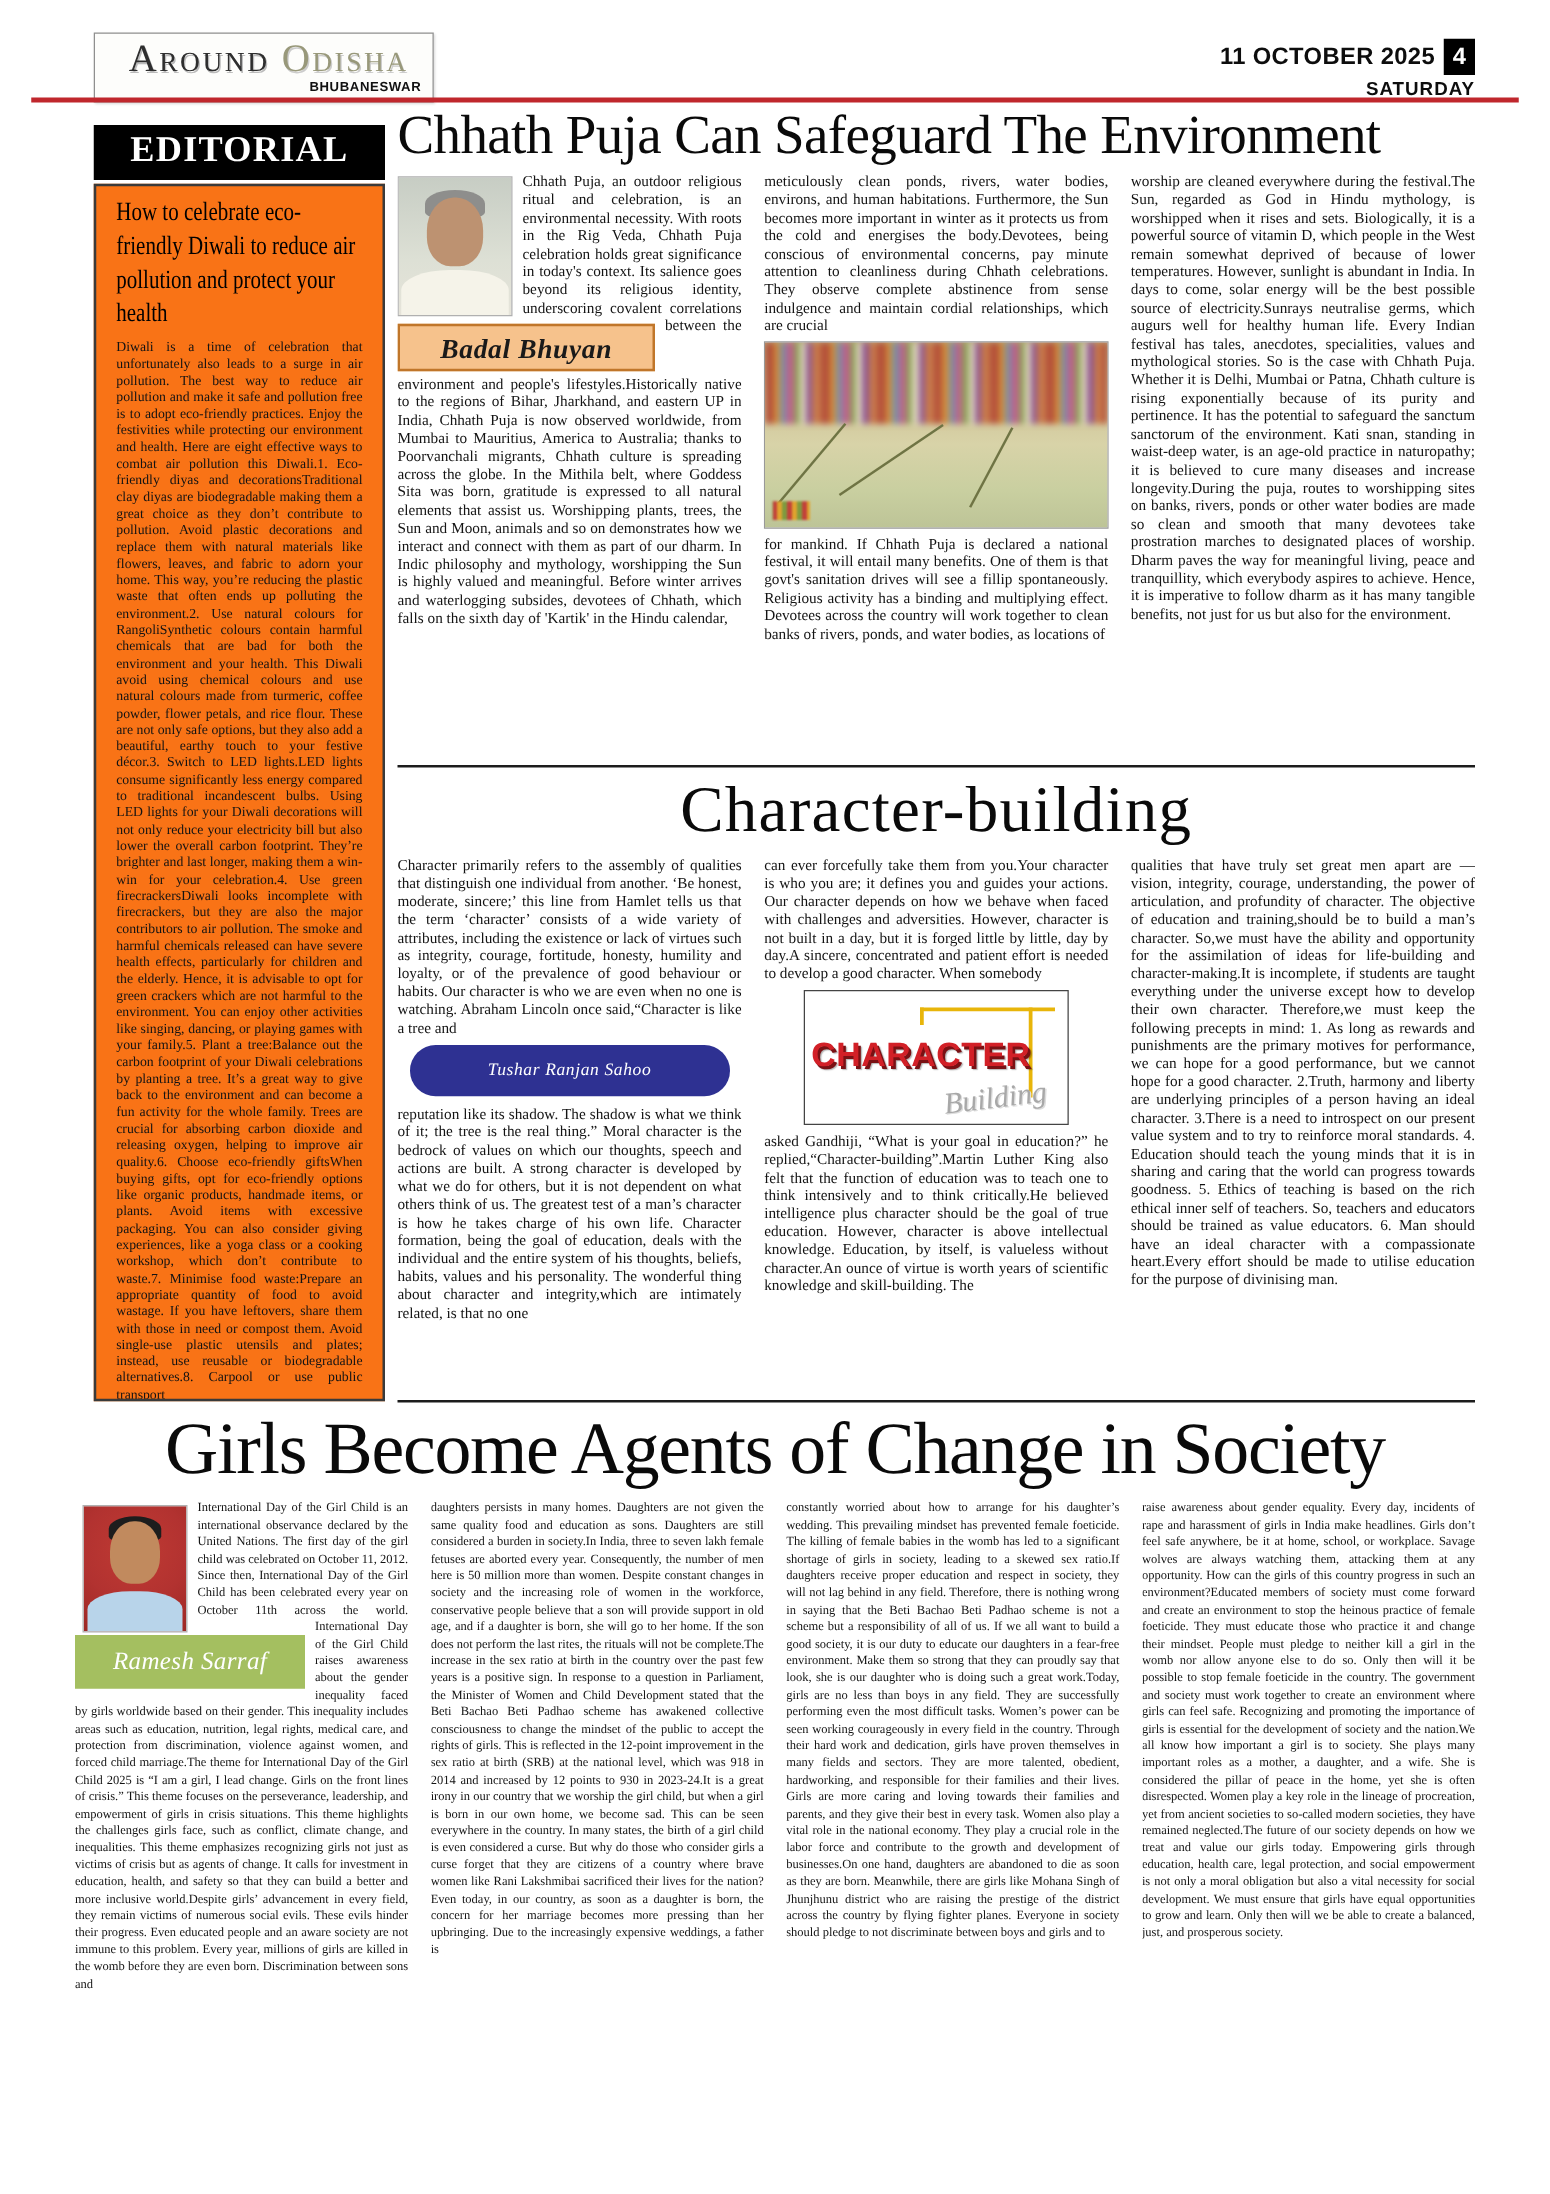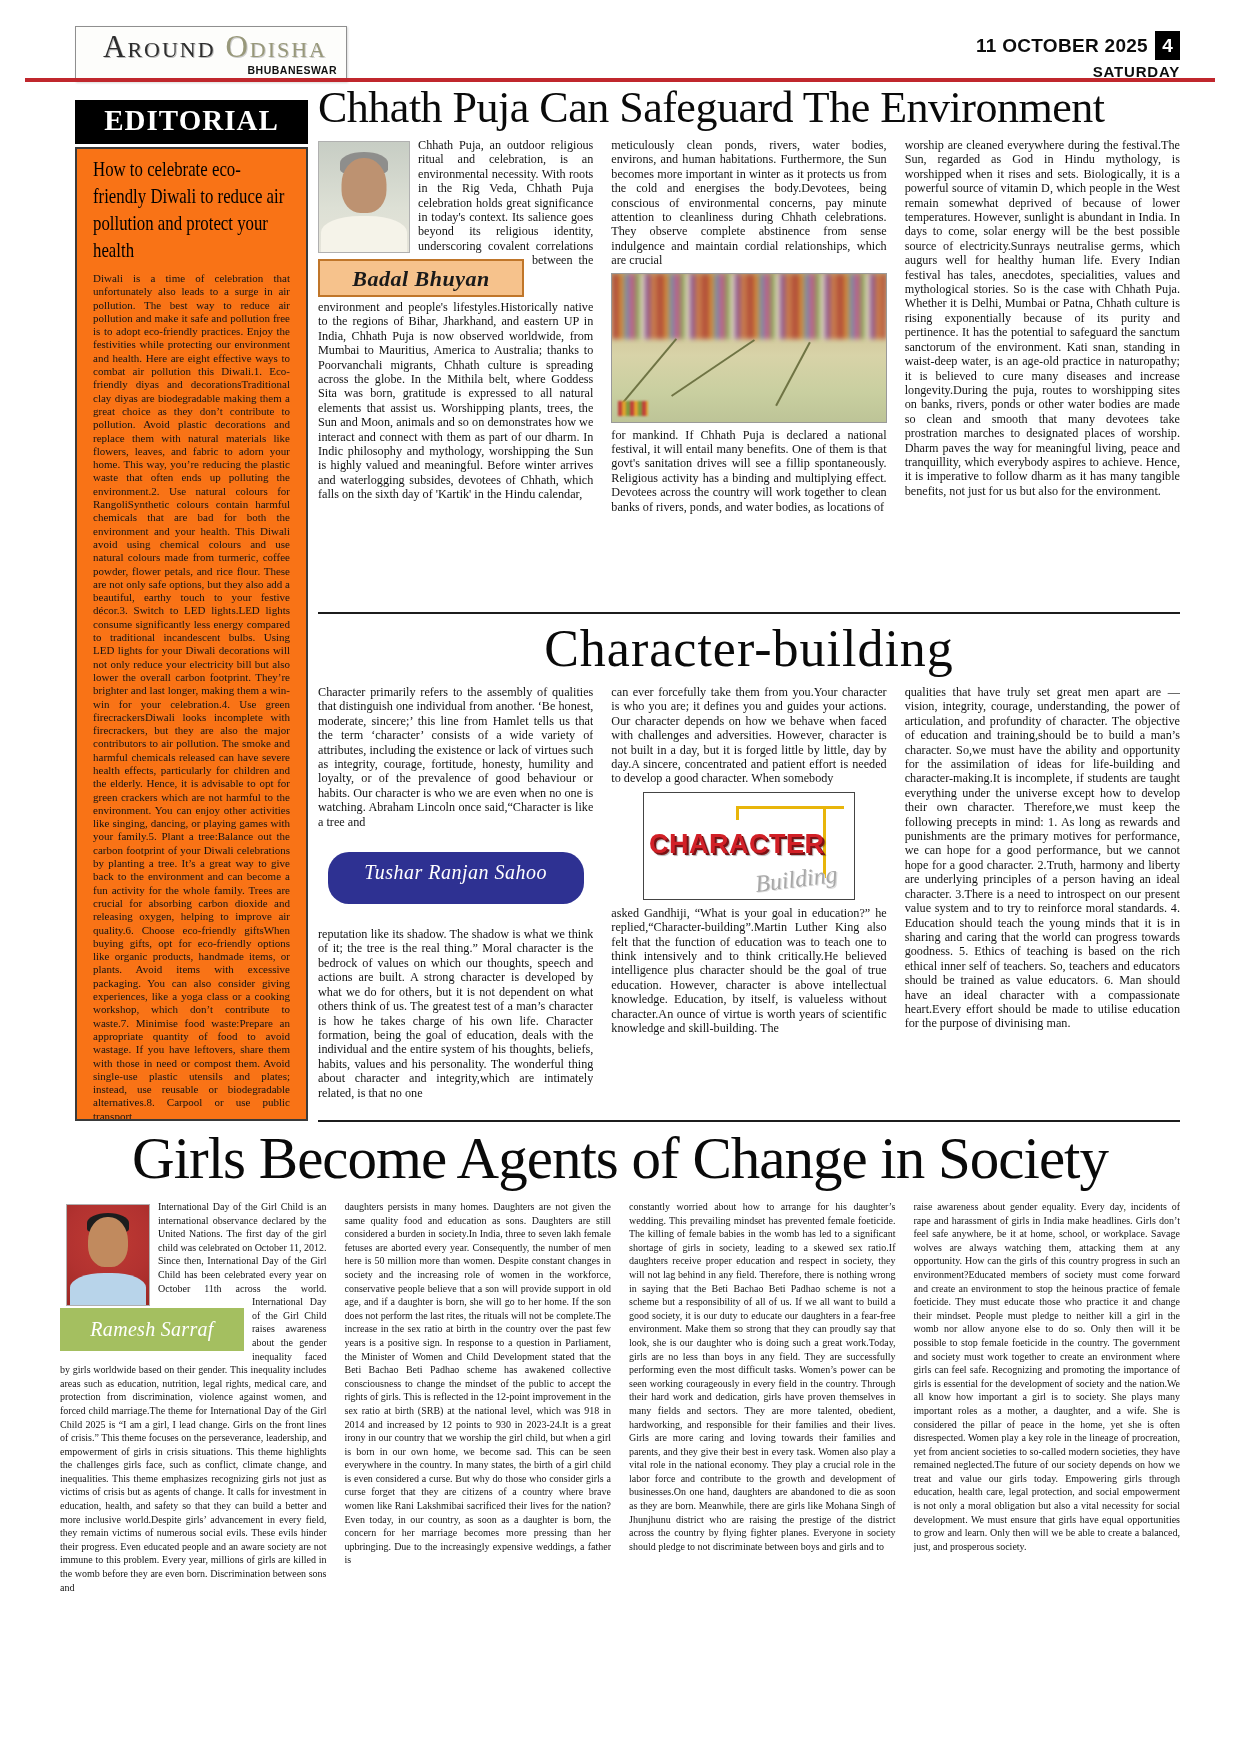--- a/index.html
+++ b/index.html
@@ -68,22 +68,22 @@
   .reed2 { left:100px; bottom:4px; height:100px; transform:rotate(56deg); }
   .reed3 { left:180px; bottom:12px; height:72px; transform:rotate(28deg); }
   .offerings { position:absolute; bottom:6px; left:6px; width:30px; height:15px; filter:blur(1px);
     background:repeating-linear-gradient(90deg,#c2423a 0 4px,#e0a32e 4px 8px,#7e9a3f 8px 12px); }
 
   
   .character { position:absolute; left:318px; top:620px; width:862px; }
   .character-headline { font-size:52px; line-height:57px; text-align:center; font-weight:400; letter-spacing:1px; color:#0a0a0a; }
   .character .cols { margin-top:8px; }
   .character .col { height:428px; }
-  .tushar-name { display:block; margin:23px auto; width:93%; height:52px; line-height:41px;
-    background:#2e3192; border-radius:21px; color:#fff; font-size:20px; letter-spacing:.5px; }
+  .tushar-name { display:block; margin:7px auto; width:93%; height:41px; line-height:41px;
+    background:#2e3192; border-radius:21px; color:#fff; font-size:14px; letter-spacing:.5px; }
   .char-graphic { margin:6px auto; width:212px; height:108px; border:1px solid #444; position:relative; background:#fff; overflow:hidden; }
   .crane-h { position:absolute; top:13px; left:92px; right:10px; height:3px; background:#e8b50a; }
   .crane-v { position:absolute; top:13px; right:28px; width:3px; height:72px; background:#e8b50a; }
   .crane-j { position:absolute; top:13px; left:92px; width:3px; height:14px; background:#e8b50a; }
   .char-word { position:absolute; top:36px; left:5px; font-family:"Liberation Sans", sans-serif; font-weight:bold;
     font-size:27px; color:#d22027; letter-spacing:.5px; text-shadow:2px 2px 0 #7a1114, 3px 3px 1px rgba(0,0,0,.3); }
   .build-word { position:absolute; bottom:6px; right:16px; font-style:italic; font-size:24px; color:#a8a8a8;
     transform:rotate(-7deg); text-shadow:1px 1px 0 #ddd; }
 
   

